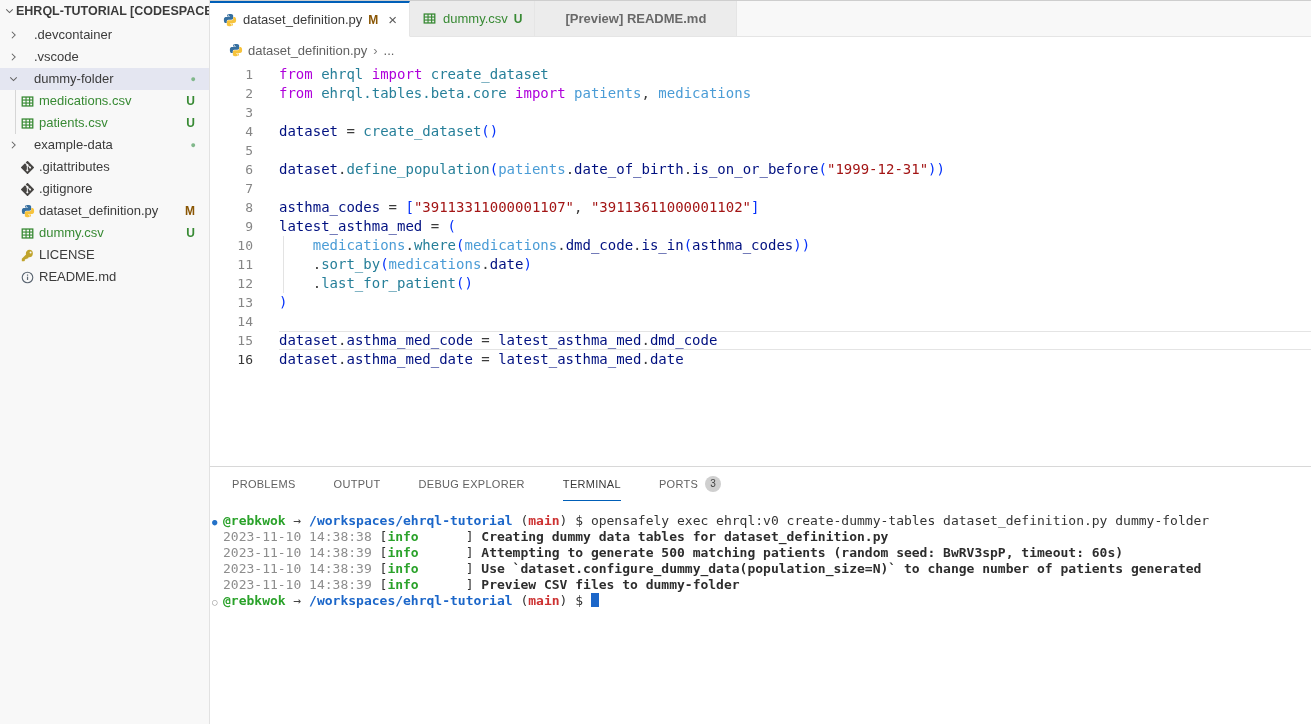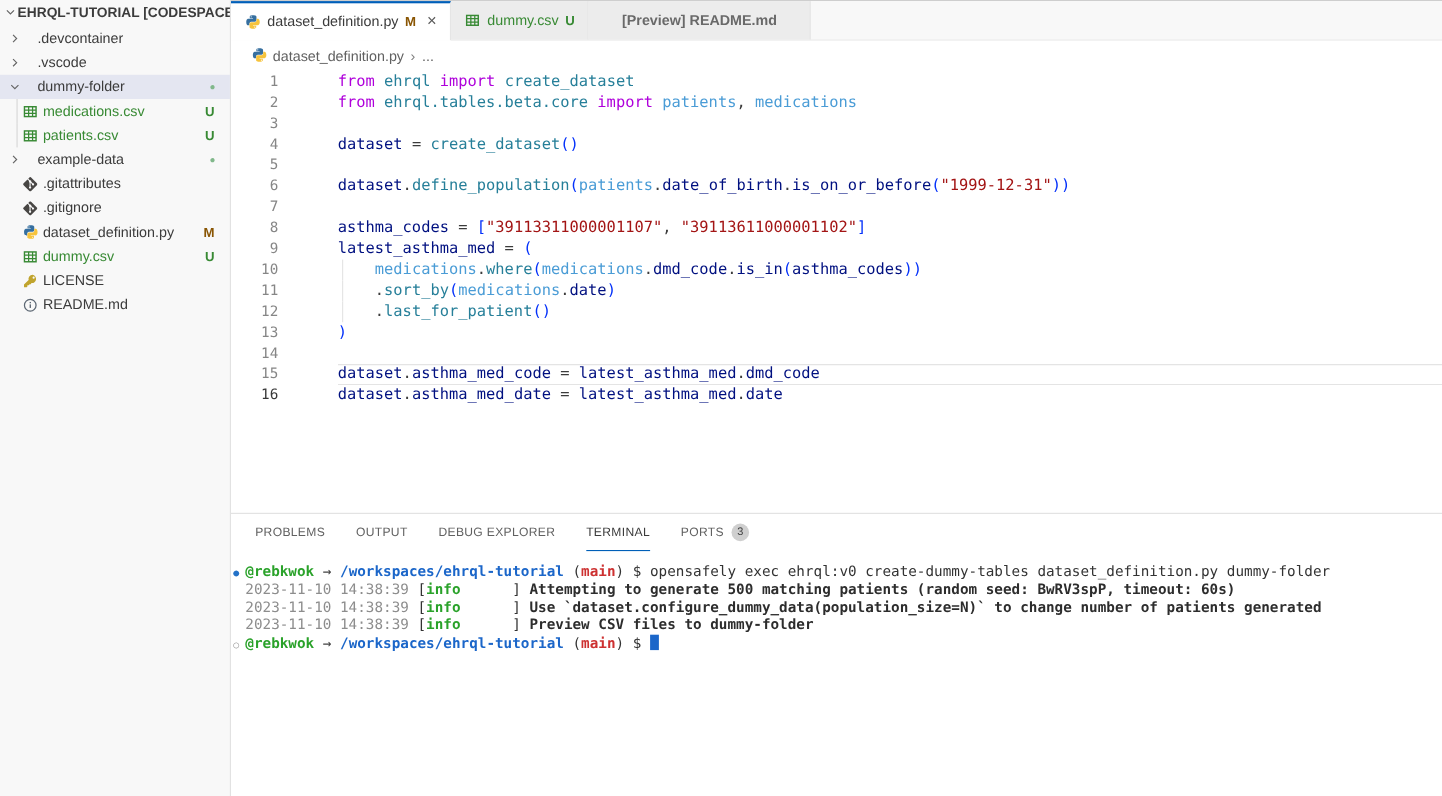--- a/index.html
+++ b/index.html
@@ -46,34 +46,34 @@
   #breadcrumb { height:26px; display:flex; align-items:center; padding-left:18px; font-size:13px; color:#616161; background:#fff; flex:none; }
   #breadcrumb .ficon { margin-right:5px; }
   #breadcrumb .sep { margin:0 6px; color:#818181; }
 
   
   #editor { position:relative; flex:1; background:#fff; overflow:hidden;
     font-family:"DejaVu Sans Mono","Liberation Mono",monospace; font-size:14px; }
   #gutter { position:absolute; left:0; top:2px; width:43px; text-align:right; color:#868686; font-size:13px; line-height:19px; }
   #gutter .cur { color:#383838; }
   #code-area { position:absolute; left:69px; top:2px; right:0; line-height:19px; }
-  .cl { height:19px; white-space:pre; position:relative;margin-left:28px; }
+  .cl { height:19px; white-space:pre; position:relative; }
   .cl.cline { box-shadow: inset 0 1px 0 #e4e4e4, inset 0 -1px 0 #e4e4e4; }
   .cl.guide::before { content:""; position:absolute; left:4px; top:0; bottom:0; width:1px; background:#e3e3e3; }
   .tk-kw { color:var(--kw,#af00db); }
   .tk-tl { color:var(--tl,#267f99); }
   .tk-nv { color:var(--nv,#001080); }
   .tk-tb { color:var(--tb,#4a9cd6); }
   .tk-st { color:var(--st,#a31515); }
   .tk-br { color:var(--br,#0431fa); }
   .tk-d  { color:var(--cdef,#3b3b3b); }
 
   
   #panel { height:258px; flex:none; border-top:1px solid #d8d8d8; background:#fff; display:flex; flex-direction:column; }
-  #panel-tabs { height:34px; display:flex; align-items:center; gap:28px; padding-left:22px; flex:none; }
+  #panel-tabs { height:34px; display:flex; align-items:center; gap:38px; padding-left:22px; flex:none; }
   .ptab { font-size:11px; letter-spacing:.3px; color:#616161; cursor:pointer; height:100%; display:flex; align-items:center; border-bottom:1.5px solid transparent; }
   .ptab.active { color:#3b3b3b; border-bottom-color:var(--accent,#005fb8); }
   .pbadge { margin-left:7px; width:16px; height:16px; border-radius:50%; background:#cfcfcf; color:#424242; font-size:10px; display:inline-flex; align-items:center; justify-content:center; }
 
   #terminal-body { flex:1; padding:12px 0 0 2px; font-family:"DejaVu Sans Mono","Liberation Mono",monospace; font-size:13px; }
   .tline { height:16px; line-height:16px; white-space:pre; }
   .tgut { display:inline-block; width:11px; }
   .t-dot { color:var(--bullet,#2472c8); font-size:9px; }
   .t-odot { color:#9a9a9a; font-size:9px; }
   .t-user { color:var(--tgreen,#2aa22a); font-weight:bold; }
@@ -329,20 +329,21 @@
           <div class="ptab active">
             <span>TERMINAL</span>
           </div>
           <div class="ptab">
             <span>PORTS</span>
             <span class="pbadge">3</span>
           </div>
         </div>
       <div id="terminal-body">
           <div class="tline"><span class="tgut t-dot">●</span><span class="t-user">@rebkwok</span><span class="t-d"> </span><span class="t-arrow">→</span><span class="t-d"> </span><span class="t-path">/workspaces/ehrql-tutorial</span><span class="t-d"> (</span><span class="t-branch">main</span><span class="t-d">) $ </span><span class="t-cmd">opensafely exec ehrql:v0 create-dummy-tables dataset_definition.py dummy-folder</span></div>
+          <div class="tline"><span class="tgut "></span><span class="t-time">2023-11-10 14:38:38</span><span class="t-d"> [</span><span class="t-info">info</span><span class="t-d">      ] </span><span class="t-msg">Creating dummy data tables for dataset_definition.py</span></div>
           <div class="tline"><span class="tgut "></span><span class="t-time">2023-11-10 14:38:39</span><span class="t-d"> [</span><span class="t-info">info</span><span class="t-d">      ] </span><span class="t-msg">Attempting to generate 500 matching patients (random seed: BwRV3spP, timeout: 60s)</span></div>
           <div class="tline"><span class="tgut "></span><span class="t-time">2023-11-10 14:38:39</span><span class="t-d"> [</span><span class="t-info">info</span><span class="t-d">      ] </span><span class="t-msg">Use `dataset.configure_dummy_data(population_size=N)` to change number of patients generated</span></div>
           <div class="tline"><span class="tgut "></span><span class="t-time">2023-11-10 14:38:39</span><span class="t-d"> [</span><span class="t-info">info</span><span class="t-d">      ] </span><span class="t-msg">Preview CSV files to dummy-folder</span></div>
           <div class="tline"><span class="tgut t-odot">○</span><span class="t-user">@rebkwok</span><span class="t-d"> </span><span class="t-arrow">→</span><span class="t-d"> </span><span class="t-path">/workspaces/ehrql-tutorial</span><span class="t-d"> (</span><span class="t-branch">main</span><span class="t-d">) $ </span><span class="t-cursor"></span></div>
         </div>
     </div>
   </div>
 </div>
 
 </body></html>

